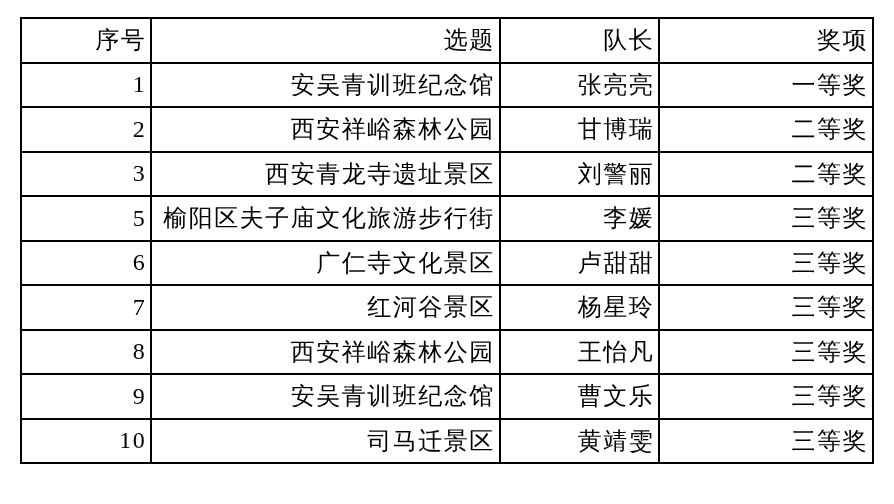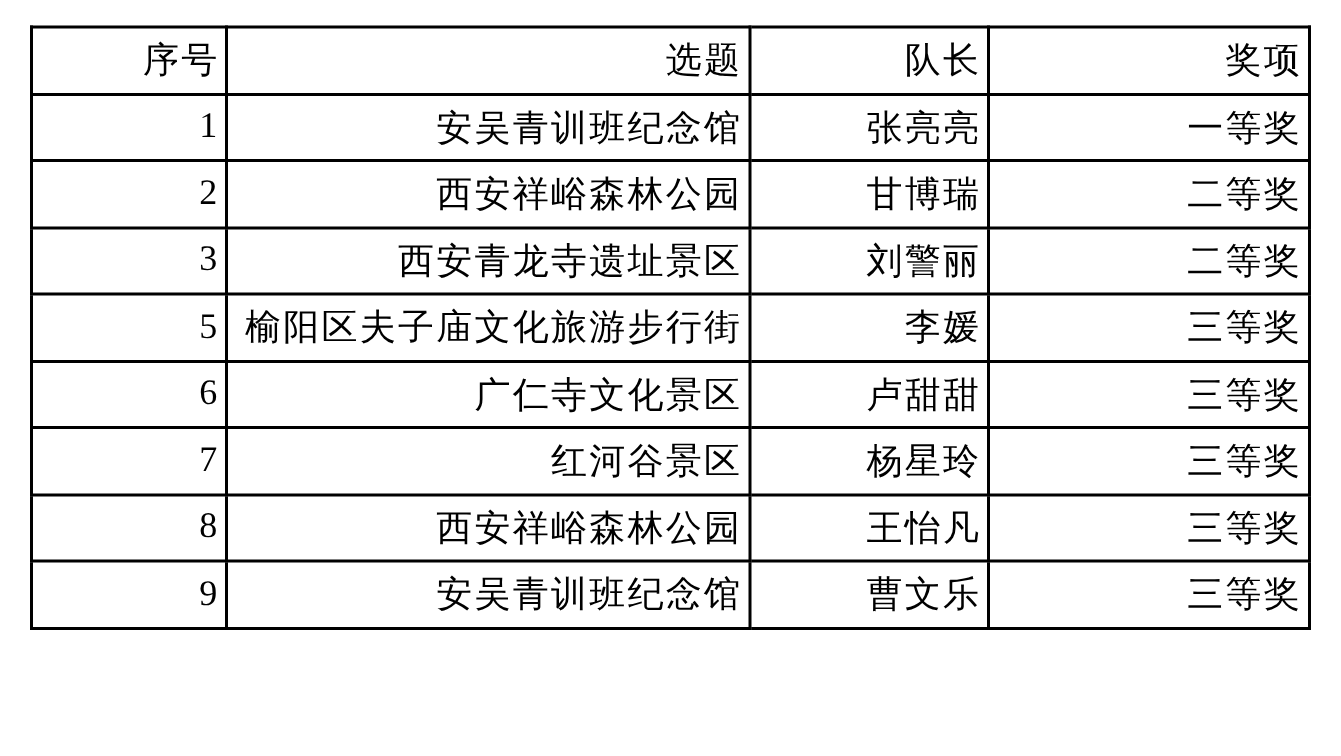--- a/index.html
+++ b/index.html
@@ -103,15 +103,21 @@
           <td>西安祥峪森林公园</td>
           <td>王怡凡</td>
           <td>三等奖</td>
         </tr>
         <tr>
           <td>9</td>
           <td>安吴青训班纪念馆</td>
           <td>曹文乐</td>
           <td>三等奖</td>
         </tr>
+        <tr>
+          <td>10</td>
+          <td>司马迁景区</td>
+          <td>黄靖雯</td>
+          <td>三等奖</td>
+        </tr>
       </tbody>
   </table>
 </div>
 
 </body></html>

